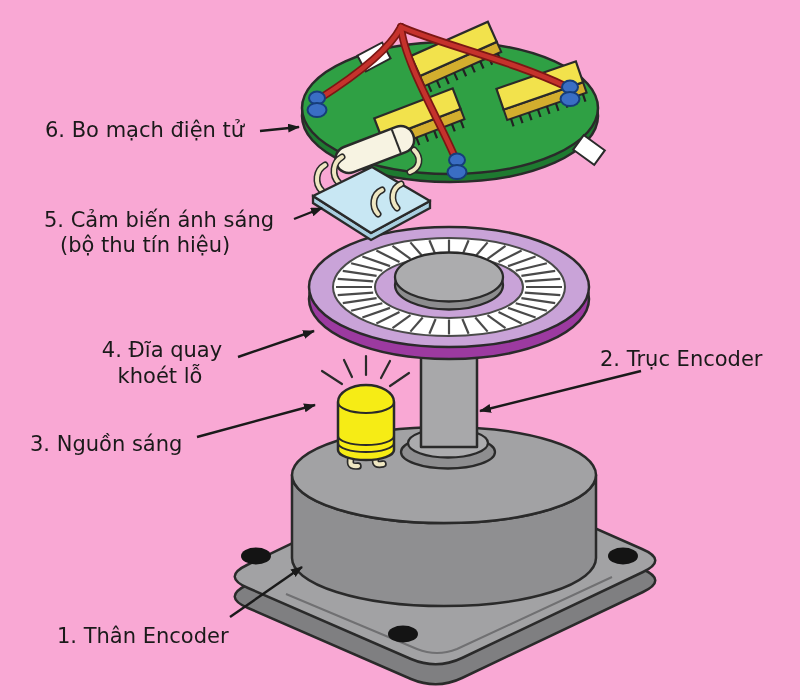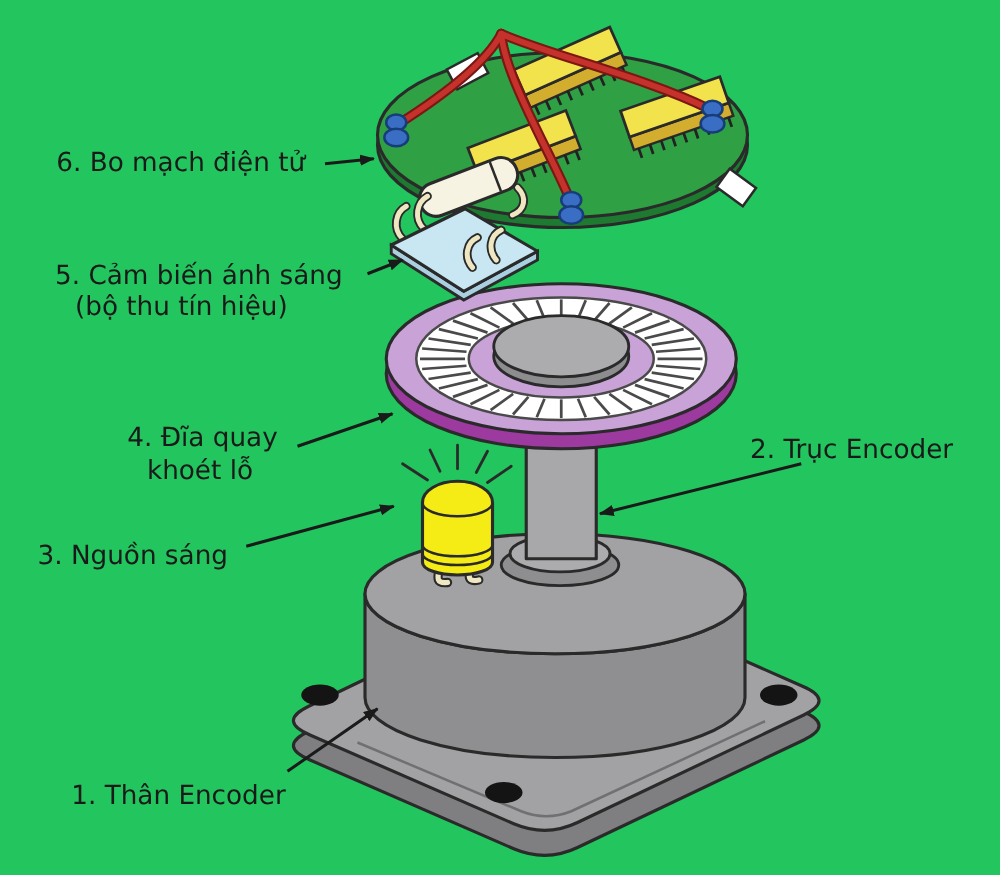--- a/index.html
+++ b/index.html
@@ -1,16 +1,16 @@
 <!DOCTYPE html>
 <html><head>
 <meta charset="utf-8">
 <style>
   html,body{margin:0;padding:0;background:#ffffff;}
-  .stage{width:800px;height:700px;position:relative;background:#22c55e;overflow:hidden;}
+  .stage{width:800px;height:700px;position:relative;background:#f9a8d4;overflow:hidden;}
   svg{display:block;}
   text{font-family:"DejaVu Sans","Liberation Sans",sans-serif;font-size:21px;font-weight:500;fill:#1a1a1a;}
 </style>
 </head>
 <body>
 
 <div class="stage">
 <svg width="800" height="700" viewBox="0 0 800 700">
   <defs>
     <marker id="ah" markerWidth="13" markerHeight="10" refX="11" refY="4.5" orient="auto" markerUnits="userSpaceOnUse">

